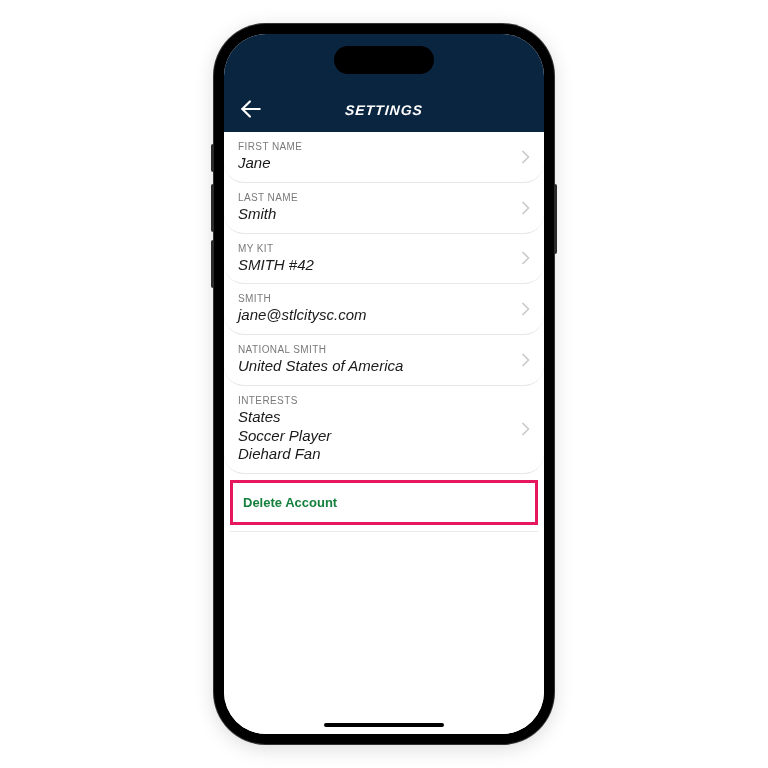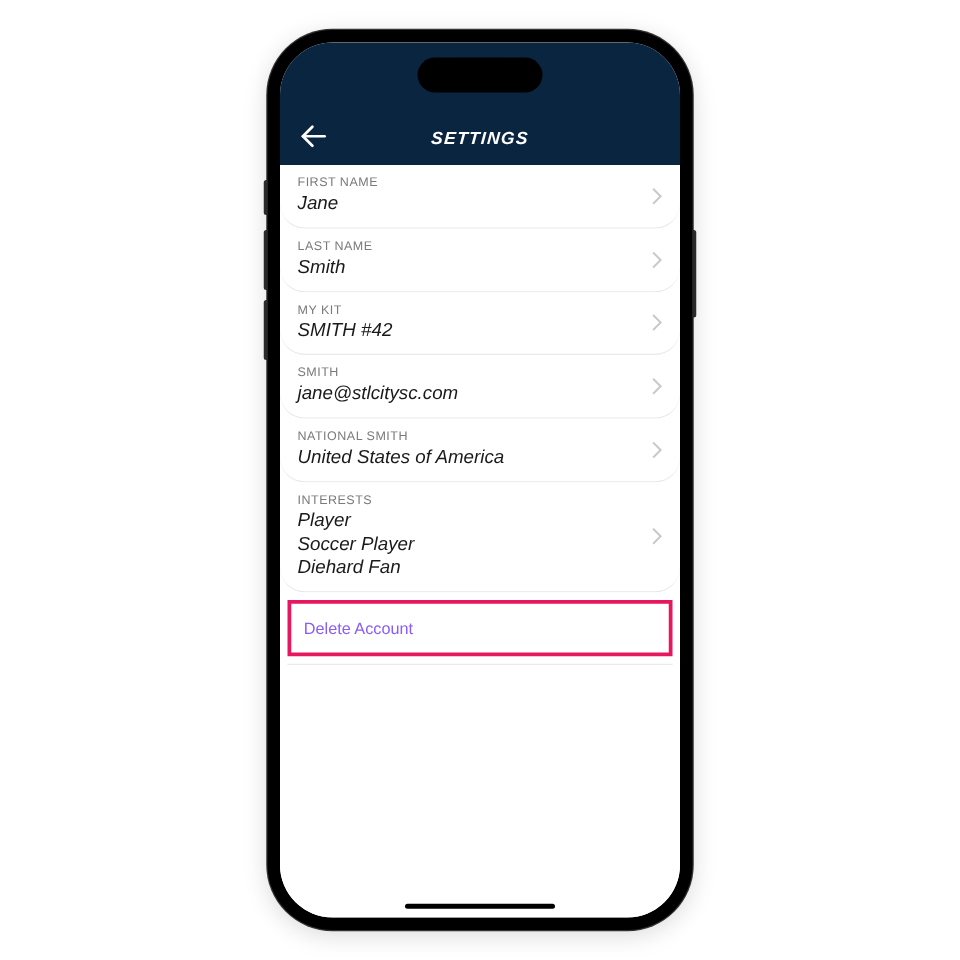--- a/index.html
+++ b/index.html
@@ -122,23 +122,23 @@
     .interests .chev {
       align-self: center;
     }
     .delete-row {
       margin: 6px 6px 0 6px;
       border: 3px solid #e6175e;
       padding: 12px 10px;
       background: #fff;
     }
     .delete-text {
-      color: #8b5cf6;
+      color: #15803d;
       font-size: 13px;
-      font-weight: 400;
+      font-weight: 700;
     }
     .delete-underline {
       height: 1px;
       background: #eaeaea;
       margin: 6px 6px 0 6px;
     }
     .home-indicator {
       position: absolute;
       bottom: 7px;
       left: 50%;
@@ -229,21 +229,21 @@
         <div class="chev">
           <svg width="9" height="14" viewBox="0 0 8 14" fill="none" stroke="currentColor" stroke-width="1.6">
               <polyline points="1 1 7 7 1 13"></polyline>
             </svg>
         </div>
       </div>
 
       <div class="row interests">
         <div class="row-body">
           <div class="row-label">INTERESTS</div>
-          <div class="row-value">Player</div>
+          <div class="row-value">States</div>
           <div class="row-value">Soccer Player</div>
           <div class="row-value">Diehard Fan</div>
         </div>
         <div class="chev">
           <svg width="9" height="14" viewBox="0 0 8 14" fill="none" stroke="currentColor" stroke-width="1.6">
               <polyline points="1 1 7 7 1 13"></polyline>
             </svg>
         </div>
       </div>
 

